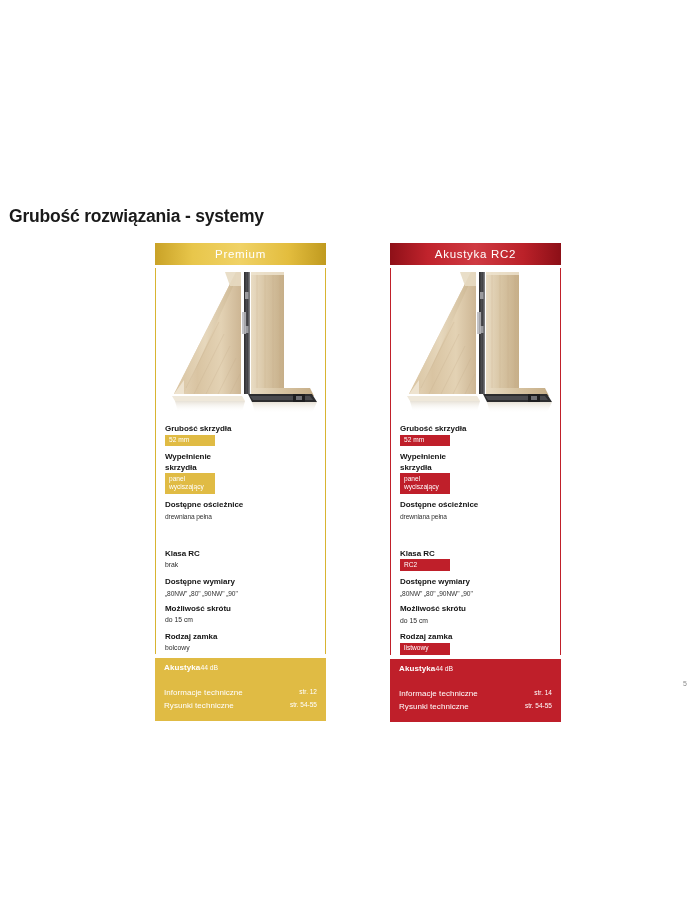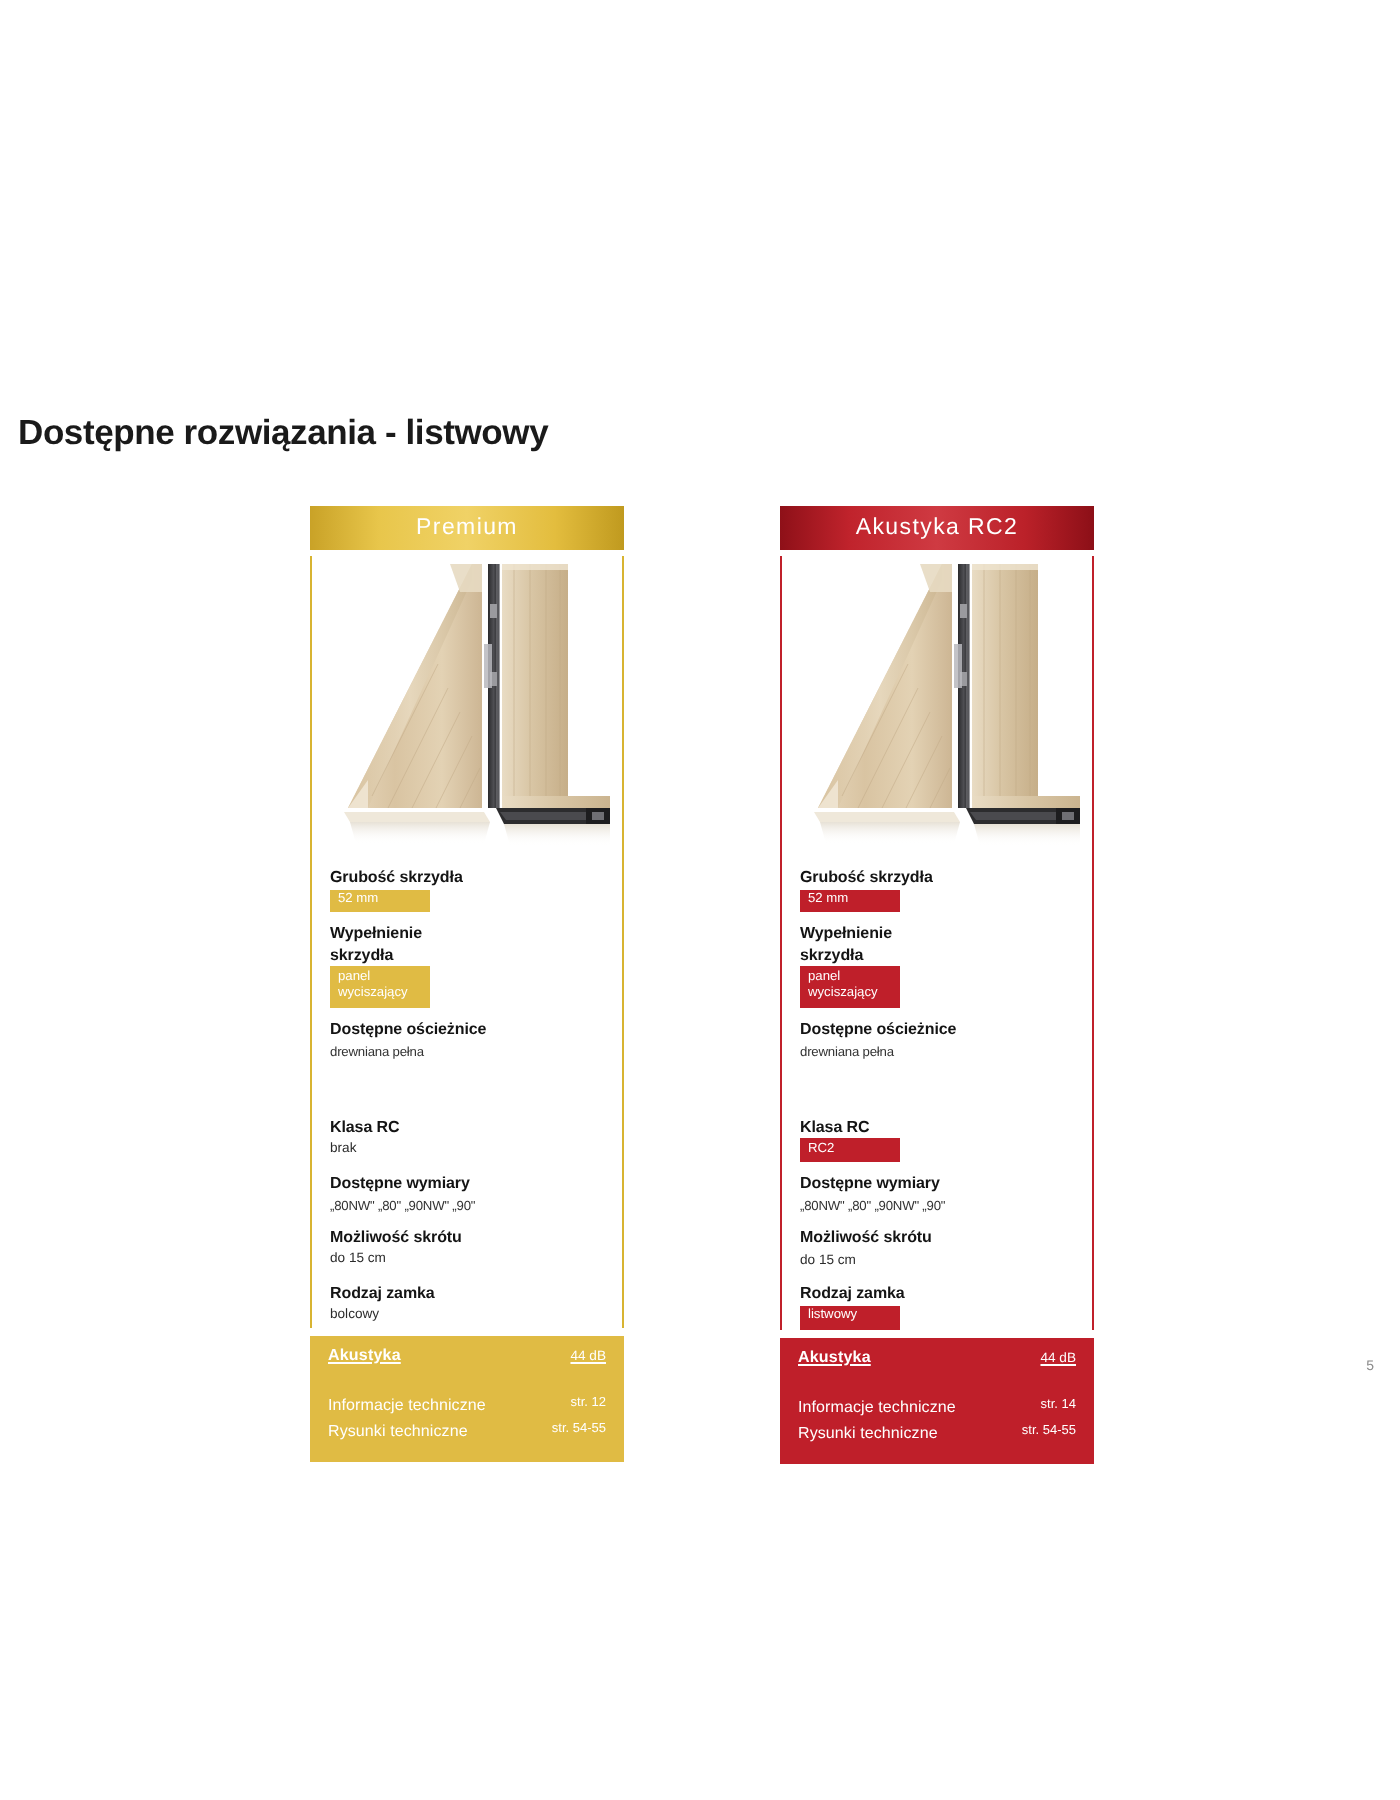--- a/index.html
+++ b/index.html
@@ -36,22 +36,22 @@
     position: absolute;
     right: 13px;
     top: 680px;
     font-size: 7px;
     color: #8a8a8a;
   }
 
   
   .panel {
     position: absolute;
-    top: 253px;
-    width: 157px;
+    top: 243px;
+    width: 171px;
   }
   .panel-left  { left: 155px; }
   .panel-right { left: 390px; }
 
   .panel-header {
     height: 22px;
     line-height: 22px;
     text-align: center;
     font-size: 11.5px;
     color: #ffffff;
@@ -140,23 +140,21 @@
   .panel-footer {
     box-sizing: border-box;
     padding: 0 9px;
   }
   .panel-left .panel-footer  { background: #e0bb44; }
   .panel-right .panel-footer { background: #bf1f2a; }
 
   .footer-row {
     display: flex;
     align-items: baseline;
-    justify-content: space-between;
     color: #ffffff;
-    text-decoration: underline;
   }
   .footer-row.acoustics {
     padding: 5px 0 4px 0;
   }
   .footer-acoustics-label {
     font-size: 8px;
     font-weight: bold;
     letter-spacing: 0.1px;
   }
   .footer-acoustics-value {
@@ -179,21 +177,21 @@
   .footer-link-page {
     font-size: 6.5px;
     color: #ffffff;
   }
 </style>
 </head>
 <body>
 
 <div class="page">
 
-  <div class="page-title">Dostępne rozwiązania - listwowy</div>
+  <div class="page-title">Grubość rozwiązania - systemy</div>
 
   <div class="panel panel-left">
 
     <div class="panel-header">Premium</div>
 
     <div class="panel-body">
 
       <div class="product-photo">
         <svg width="157" height="150" viewBox="0 0 157 150">
           <defs>

